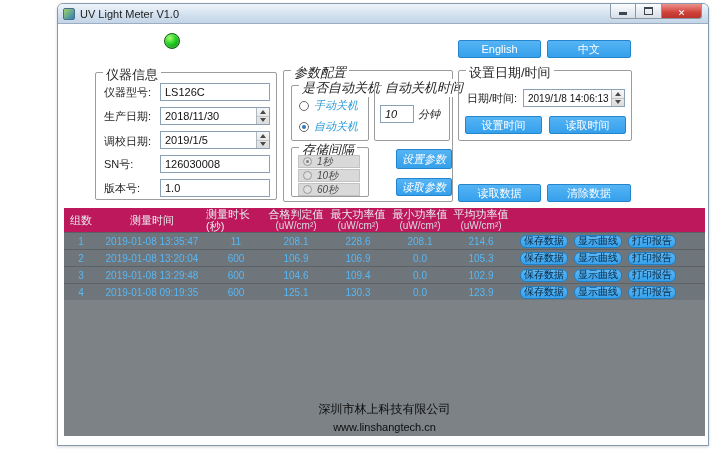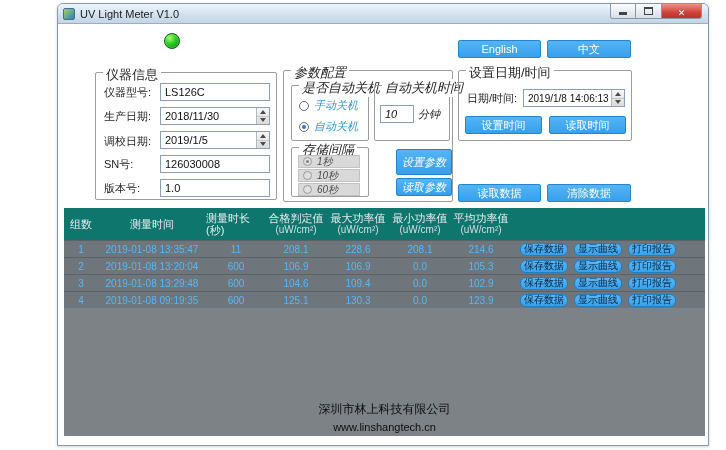--- a/index.html
+++ b/index.html
@@ -65,21 +65,21 @@
   .radio.dis { background:#e0e0e0; border-color:#9a9a9a; }
   .radio.dis.sel::after { background:#7f7f7f; }
   .rrow { position:absolute; display:flex; align-items:center; gap:5px; }
   .rlabel-blue { font-size:11px; color:#2e9bd6; white-space:nowrap; }
   .store-row { position:absolute; display:flex; align-items:center; gap:5px; background:#d9d9d9;
                border:1px solid #c2c2c2; padding:0 4px; height:13px; width:62px; }
   .store-label { font-size:10px; color:#4a4a4a; white-space:nowrap; }
 
   
   .data-area { position:absolute; left:6px; top:184px; width:641px; height:228px; background:#7d8287; }
-  .thead { display:flex; height:32px; background:#0f766e; color:#e8ecef; font-size:11px; align-items:center; }
+  .thead { display:flex; height:24px; background:#be185d; color:#e8ecef; font-size:11px; align-items:center; }
   .thead .cell { display:flex; flex-direction:column; align-items:center; justify-content:center; line-height:12px; }
   .unit { font-size:10px; color:#d7dde2; }
   .trow { display:flex; height:17px; background:#6e757b; border-top:1px solid #5b6167;
           font-size:10px; color:#57b8f5; align-items:center; }
   .trow .cell { display:flex; align-items:center; justify-content:center; white-space:nowrap; }
   .c0{width:34px}.c1{width:108px}.c2{width:60px}.c3{width:60px}.c4{width:64px}.c5{width:60px}.c6{width:62px}
   .c7{flex:1; justify-content:flex-start !important; padding-left:8px; gap:6px;}
   .rbtn { width:48px; height:13px; background:linear-gradient(#5cb6f3,#37a1ec); border:1px solid #1f7fc4;
           border-radius:6px; color:#08263f; font-size:10px; display:flex; align-items:center;
           justify-content:center; cursor:pointer; white-space:nowrap; }
@@ -196,21 +196,21 @@
         <div class="store-row" style="left:6px; top:21px;">
           <span class="radio dis" style="width:9px;height:9px;"></span>
           <span class="store-label">10秒</span>
         </div>
         <div class="store-row" style="left:6px; top:35px;">
           <span class="radio dis" style="width:9px;height:9px;"></span>
           <span class="store-label">60秒</span>
         </div>
       </div>
 
-      <div class="btn" style="left:112px; top:78px; width:56px; height:26px;">设置参数</div>
+      <div class="btn" style="left:112px; top:78px; width:56px; height:20px;">设置参数</div>
       <div class="btn" style="left:112px; top:107px; width:56px; height:18px;">读取参数</div>
     </div>
 
     <div class="group" style="left:400px; top:46px; width:174px; height:71px;">
       <span class="glabel">设置日期/时间</span>
       <div class="frow" style="top:18px; left:8px;">
         <span class="flabel" style="width:56px;">日期/时间:</span>
         <div class="tbox" style="width:102px; font-size:10px;">
           <span>2019/1/8 14:06:13</span>
           <span class="spin">

